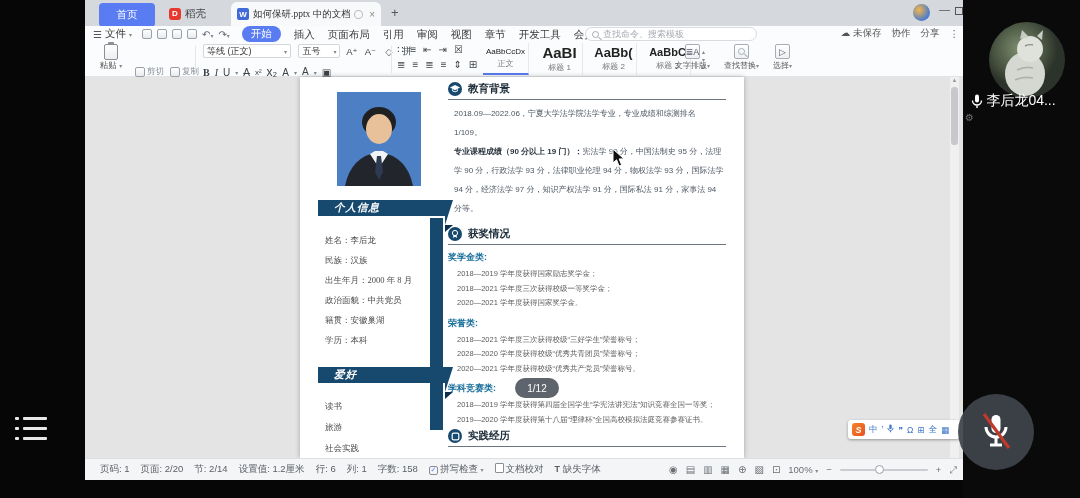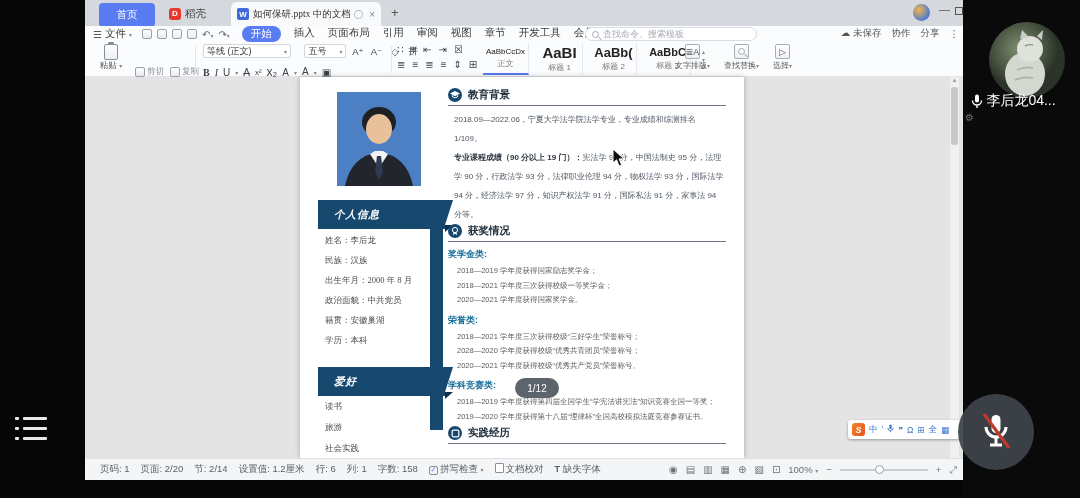--- a/index.html
+++ b/index.html
@@ -25,41 +25,41 @@
   .win-min { position:absolute; left:854px; top:3px; color:#555; font-size:11px; }
   .win-max { position:absolute; left:870px; top:7px; width:8px; height:8px; border:1px solid #555; }
 
   
   .menubar { position:absolute; left:0; top:26px; width:100%; height:16px; background:#fbfcfd; display:flex; align-items:center; font-size:10.5px; color:#3a3a3a; }
   .mb-file { display:flex; align-items:center; gap:3px; margin-left:8px; }
   .hamb { color:#555; font-size:10px; }
   .qicons { display:flex; align-items:center; gap:5px; margin-left:10px; }
   .qico { width:10px; height:10px; border:1px solid #9aa0a8; border-radius:2px; background:linear-gradient(#fff,#e8eaee); }
   .undo { color:#667; font-size:10px; }
-  .mb-items { display:flex; align-items:flex-start; gap:13px; margin-left:12px; }
+  .mb-items { display:flex; align-items:flex-end; gap:13px; margin-left:12px; }
   .mb-item { color:#3a3a3a; }
   .mb-item.active { background:#5a7cf3; color:#fff; border-radius:8px; padding:1px 9px; }
   .mb-search { position:absolute; left:500px; top:1px; width:172px; height:14px; border:1px solid #d8dbe0; border-radius:8px; background:#fff; display:flex; align-items:center; gap:4px; padding:0 6px; color:#a6abb3; font-size:9px; }
   .lens { position:relative; width:7px; height:7px; border:1px solid #a6abb3; border-radius:50%; flex:0 0 auto; }
   .lens::after { content:""; position:absolute; left:5px; top:6px; width:4px; height:1px; background:#a6abb3; transform:rotate(40deg); }
   .mb-right { position:absolute; right:4px; top:1px; display:flex; align-items:center; gap:10px; font-size:9.5px; color:#555; }
 
   
   .toolbar { position:absolute; left:0; top:42px; width:100%; height:35px; background:#fbfcfd; border-bottom:1px solid #e1e3e6; }
   .tb-label { font-size:8.5px; color:#555; }
   .g-paste { position:absolute; left:10px; top:2px; width:32px; text-align:center; }
   .clipboard { width:14px; height:16px; margin:0 auto; border:1px solid #8a8f97; border-radius:2px; background:linear-gradient(#fff,#eceef2); position:relative; }
   .clipboard::before { content:""; position:absolute; left:3px; top:-3px; width:6px; height:3px; background:#8a8f97; border-radius:1px; }
   .g-clip { position:absolute; left:50px; top:14px;margin-top:10px; }
   .g-clip .row { display:flex; gap:6px; margin-bottom:4px; }
   .g-clip .it { display:flex; align-items:center; gap:2px; font-size:8.5px; color:#8a8f97; }
   .g-font { position:absolute; left:118px; top:2px; }
   .selbox { display:inline-flex; align-items:center; justify-content:space-between; border:1px solid #d3d6da; border-radius:2px; background:#fff; height:14px; font-size:9px; color:#333; padding:0 3px; vertical-align:top; }
   .fname { width:88px; }
-  .fsize { width:42px; margin-left:9px; }
+  .fsize { width:42px; margin-left:3px; }
   .tico { display:inline-flex; align-items:center; justify-content:center; min-width:14px; height:14px; font-size:9.5px; color:#3c4248; vertical-align:top; }
   .frow2 { margin-top:3px; display:flex; align-items:center; gap:5px; font-size:10px; color:#3c4248; }
   .frow2 b { font-family:"Liberation Serif",serif; }
   .caret { font-size:6px; color:#888; }
   .vsep { position:absolute; top:4px; width:1px; height:27px; background:#e4e6e9; }
   .g-para { position:absolute; left:312px; top:2px; }
   .g-para .row { display:flex; gap:7px; margin-bottom:4px; color:#3c4248; font-size:10px; }
   .g-styles { position:absolute; left:398px; top:1px; display:flex;gap:8px; }
   .style-card { width:46px; height:32px; border-right:1px solid #e7e9ec; display:flex; flex-direction:column; align-items:center; justify-content:center; }
   .style-card.sel { border-bottom:2px solid #5a7cf3; }
@@ -70,37 +70,37 @@
   .tool { display:flex; flex-direction:column; align-items:center; gap:1px; }
   .tool .ic { width:15px; height:15px; border:1px solid #a7adb5; border-radius:2px; background:linear-gradient(#fff,#eef0f3); display:flex; align-items:center; justify-content:center; font-size:9px; color:#556; }
   .tool .tb-label { font-size:8px; }
 
   
   .docarea { position:absolute; left:0; top:77px; width:100%; height:381px; background:#e4e4e4; }
   .page { position:absolute; left:215px; top:0; width:444px; height:381px; background:#fff; box-shadow:0 0 5px rgba(0,0,0,.28); overflow:hidden; }
 
   .photo { position:absolute; left:37px; top:15px; width:84px; height:94px; }
   .ribbon { position:absolute; left:130px; top:141px; width:13px; height:212px; background:#17496f; }
-  .banner { position:absolute; left:18px; width:127px; height:29px; background:#17496f; color:#fff; font-size:10.5px; font-weight:bold; letter-spacing:1px; display:flex; align-items:center; padding-left:16px; font-style:italic; }
+  .banner { position:absolute; left:18px; width:127px; height:16px; background:#17496f; color:#fff; font-size:10.5px; font-weight:bold; letter-spacing:1px; display:flex; align-items:center; padding-left:16px; font-style:italic; }
   .banner::after { content:""; position:absolute; right:-8px; top:0; border-left:8px solid #17496f; border-bottom:25px solid transparent; border-top:0 solid transparent; }
   .banner::before { content:""; position:absolute; right:-8px; top:25px; border-right:8px solid transparent; border-top:7px solid #0d2f4e; }
   .b-personal { top:123px; }
   .b-hobby { top:290px; }
   .pfield { position:absolute; left:25px; font-size:8.5px; color:#4a4a4a; white-space:nowrap;font-family:Liberation Serif, serif; }
   .hitem { position:absolute; left:25px; font-size:8.5px; color:#4a4a4a; }
 
-  .content { position:absolute; left:148px; top:11px; width:278px; }
+  .content { position:absolute; left:148px; top:5px; width:278px; }
   .sec-head { display:flex; align-items:center; gap:6px; border-bottom:1px solid #6b7682; padding-bottom:3px; margin-bottom:4px; }
   .sec-head .sic { width:14px; height:14px; border-radius:50%; background:#17496f; display:flex; align-items:center; justify-content:center; flex:0 0 auto; }
   .sec-head .st { font-size:10.5px; font-weight:bold; color:#20303c; }
   .edu-p { font-size:8px; line-height:19px; color:#4c5661; padding-left:6px; }
   .edu-p b { color:#2b3640; }
   .grp-label { font-size:9px; font-weight:bold; color:#1a6f9b; margin:6px 0 3px 0; }
   .aitem { font-size:7.5px; line-height:14.5px; color:#5c5c5c; padding-left:9px; white-space:nowrap; }
-  .sec-gap { margin-top:0;align-items:center; }
+  .sec-gap { margin-top:9px;align-items:center; }
 
   
   .scrollbar { position:absolute; right:4px; top:0; width:9px; height:381px; background:#f0f0f0; }
   .scroll-up { position:absolute; top:0; left:0; width:9px; font-size:6px; color:#999; text-align:center; }
   .scroll-thumb { position:absolute; top:10px; left:1px; width:7px; height:58px; background:#c6c8cb; border-radius:3px; }
 
   
   .page-pill { position:absolute; left:430px; top:378px; width:44px; height:20px; background:rgba(72,79,88,.88); border-radius:10px; color:#fff; font-size:10px; display:flex; align-items:center; justify-content:center; z-index:6; }
 
   

